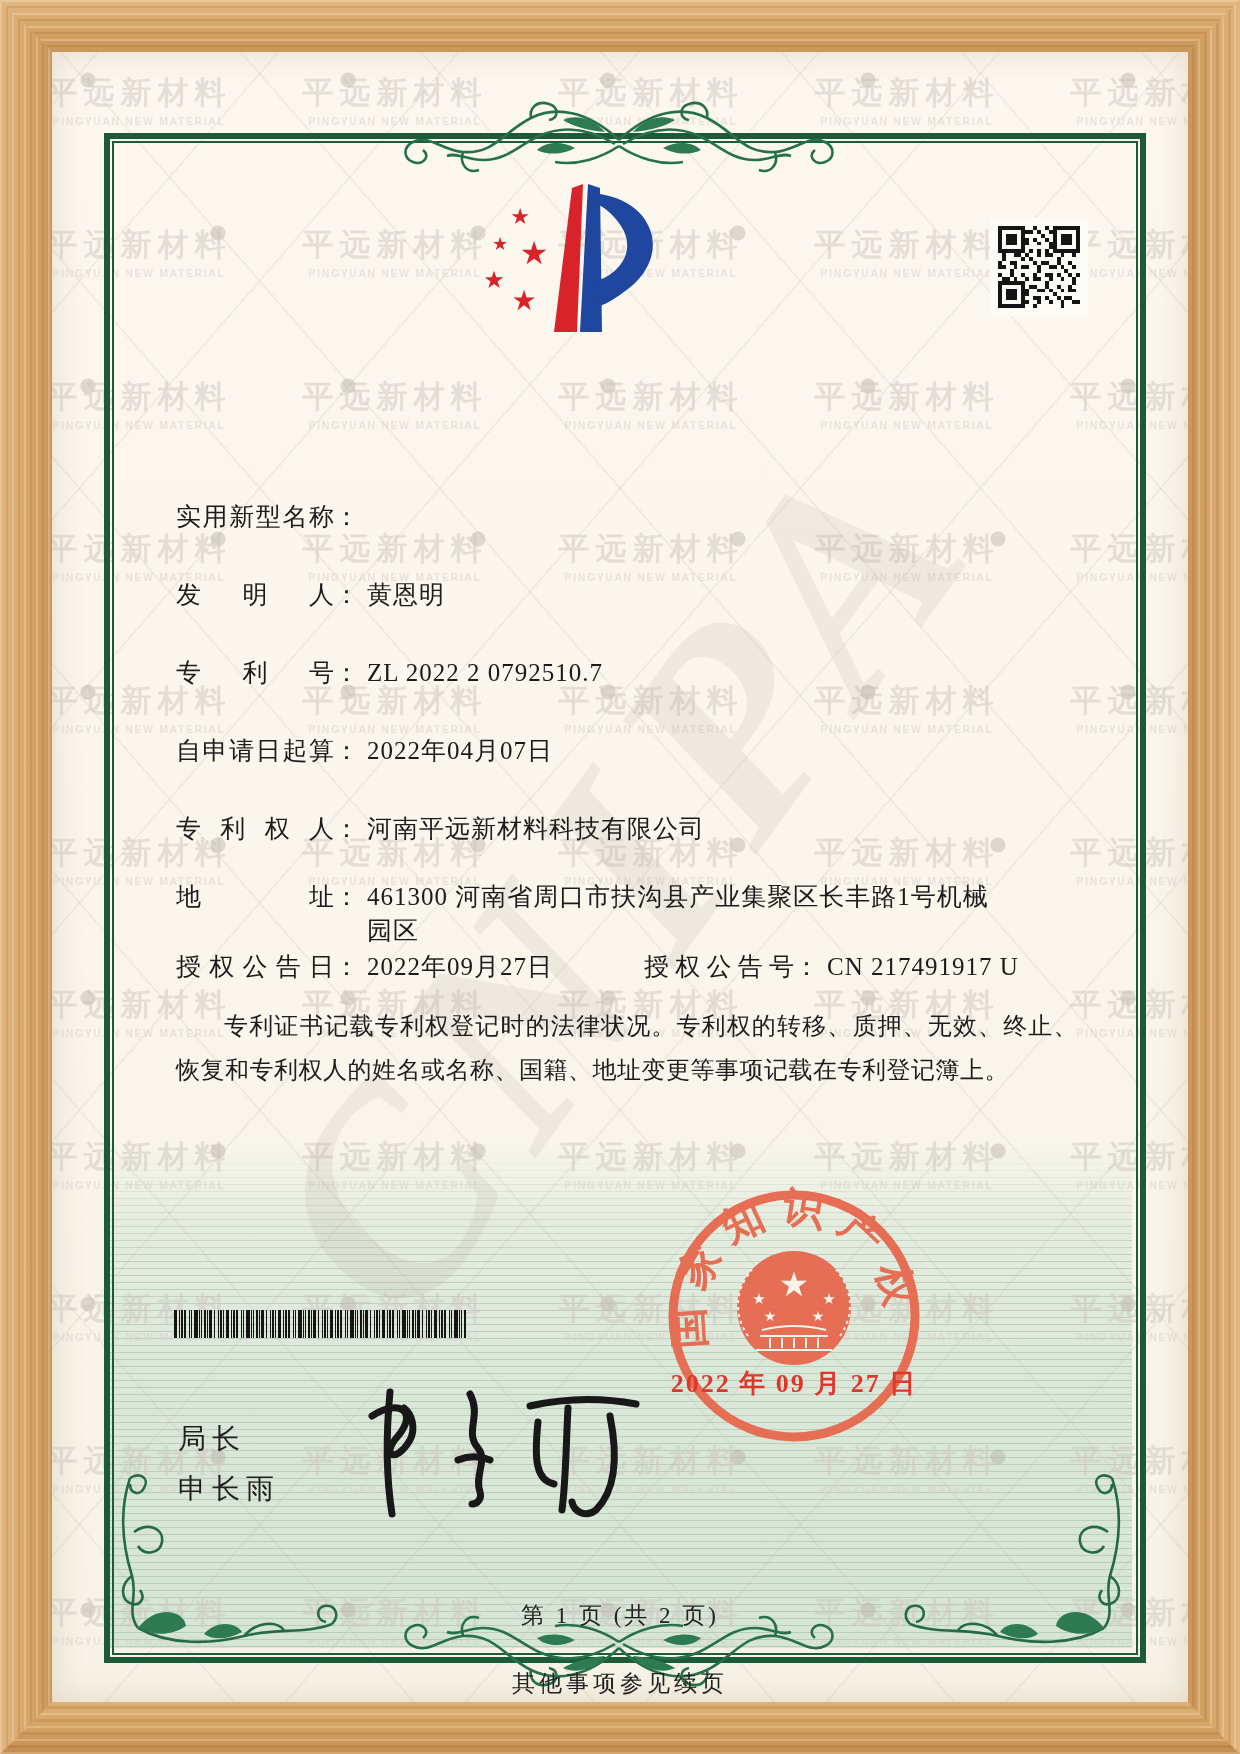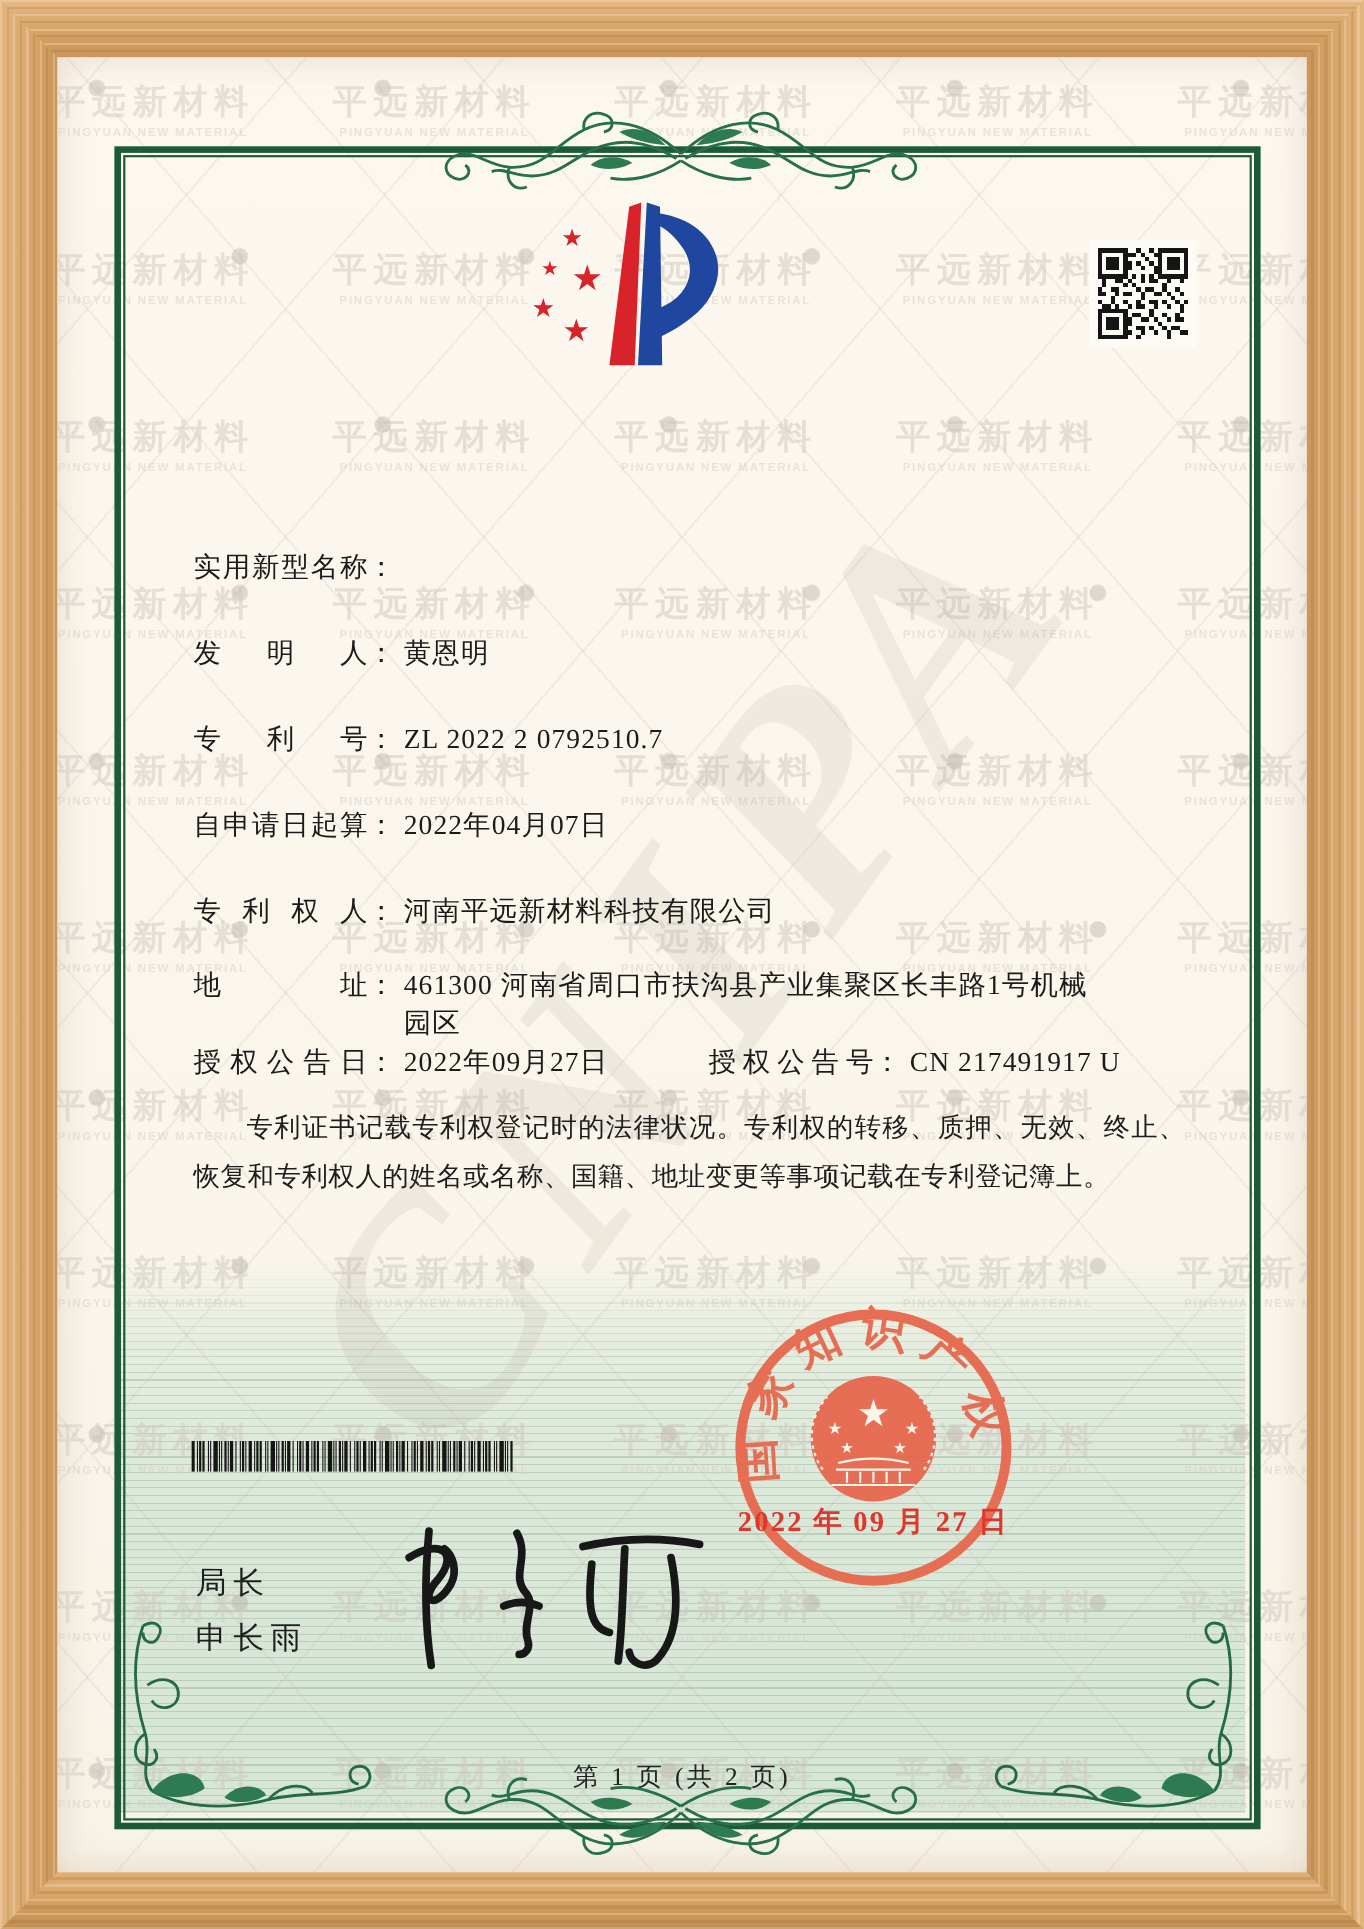--- a/index.html
+++ b/index.html
@@ -701,15 +701,16 @@
           <line x1="162" y1="160" x2="162" y2="170"></line>
           <line x1="100" y1="172" x2="176" y2="172"></line>
           <path d="M92,158 A 52 52 0 0 1 96,92" stroke-dasharray="3 4"></path>
           <path d="M184,158 A 52 52 0 0 0 180,92" stroke-dasharray="3 4"></path>
         </g>
       </g>
       <text x="138" y="214" font-size="26" font-weight="700" fill="#e02a1e" text-anchor="middle" letter-spacing="2" font-family="Liberation Serif, DejaVu Serif, serif">2022 年 09 月 27 日</text>
     </svg>
 
     <div class="page-info">第 1 页 (共 2 页)</div>
+    <div class="note">其他事项参见续页</div>
 
   </div>
 </div>
 
 </body></html>

